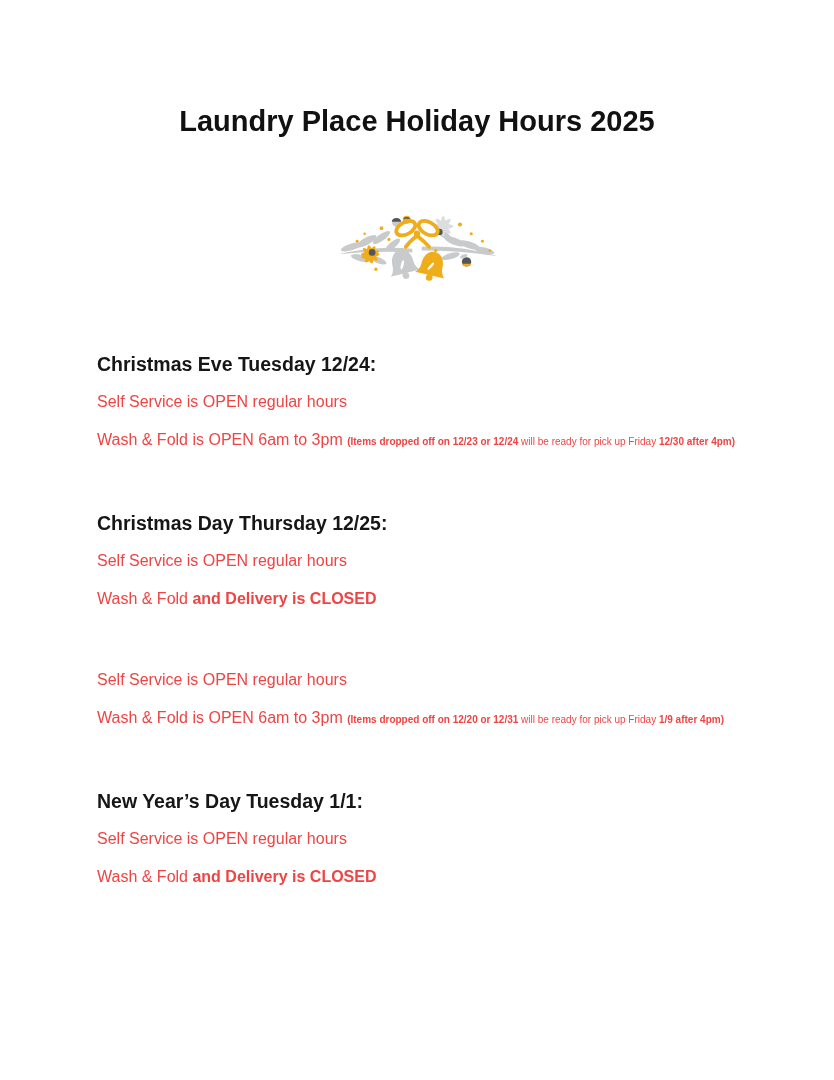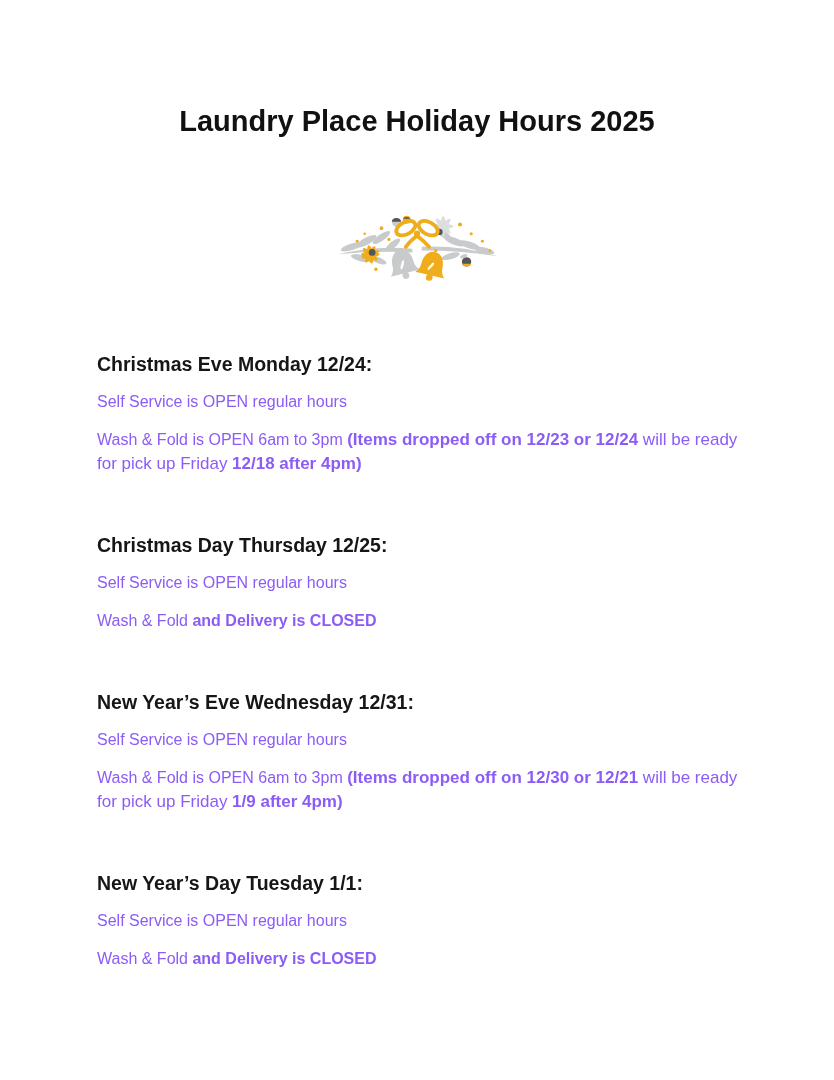--- a/index.html
+++ b/index.html
@@ -41,24 +41,24 @@
     line-height: 24px;
     font-weight: 700;
     color: #161616;
   }
 
   .para {
     margin: 14px 0 0 0;
     font-size: 16px;
     line-height: 24px;
     font-weight: 400;
-    color: #8b5cf6;
+    color: #ef4444;
   }
 
-  .note { font-size: 17px; }
+  .note { font-size: 10px; }
   .b { font-weight: 700; }
 </style>
 </head>
 <body>
 
 <div class="doc">
 
   <h1 class="doc-title">Laundry Place Holiday Hours 2025</h1>
 
   <div class="ornament-wrap">
@@ -149,35 +149,34 @@
         <path d="M0,-15 C8,-15 11.5,-7 11.5,0 C11.5,5 13.5,8 16,10.5 L-16,10.5 C-13.5,8 -11.5,5 -11.5,0 C-11.5,-7 -8,-15 0,-15 Z" fill="var(--gold, #EFAD1B)"></path>
         <circle cx="0" cy="13" r="3.6" fill="var(--gold, #EFAD1B)"></circle>
         <ellipse cx="-1" cy="1" rx="1.4" ry="5" fill="#ffffff" transform="rotate(28 -1 1)"></ellipse>
       </g>
     </svg>
   </div>
 
   <div class="sections">
 
     <div class="section">
-      <h2 class="section-heading">Christmas Eve Monday 12/24:</h2>
+      <h2 class="section-heading">Christmas Eve Tuesday 12/24:</h2>
       <p class="para">Self Service is OPEN regular hours</p>
-      <p class="para"><span>Wash &amp; Fold is OPEN 6am to 3pm </span><span class="note b">(Items dropped off on 12/23 or 12/24</span><span class="note"> will be ready for pick up Friday </span><span class="note b">12/18 after 4pm)</span></p>
+      <p class="para"><span>Wash &amp; Fold is OPEN 6am to 3pm </span><span class="note b">(Items dropped off on 12/23 or 12/24</span><span class="note"> will be ready for pick up Friday </span><span class="note b">12/30 after 4pm)</span></p>
     </div>
 
     <div class="section">
       <h2 class="section-heading">Christmas Day Thursday 12/25:</h2>
       <p class="para">Self Service is OPEN regular hours</p>
       <p class="para"><span>Wash &amp; Fold </span><span class="b">and Delivery is CLOSED</span></p>
     </div>
 
     <div class="section">
-      <h2 class="section-heading">New Year’s Eve Wednesday 12/31:</h2>
       <p class="para">Self Service is OPEN regular hours</p>
-      <p class="para"><span>Wash &amp; Fold is OPEN 6am to 3pm </span><span class="note b">(Items dropped off on 12/30 or 12/21</span><span class="note"> will be ready for pick up Friday </span><span class="note b">1/9 after 4pm)</span></p>
+      <p class="para"><span>Wash &amp; Fold is OPEN 6am to 3pm </span><span class="note b">(Items dropped off on 12/20 or 12/31</span><span class="note"> will be ready for pick up Friday </span><span class="note b">1/9 after 4pm)</span></p>
     </div>
 
     <div class="section">
       <h2 class="section-heading">New Year’s Day Tuesday 1/1:</h2>
       <p class="para">Self Service is OPEN regular hours</p>
       <p class="para"><span>Wash &amp; Fold </span><span class="b">and Delivery is CLOSED</span></p>
     </div>
 
   </div>
 </div>

